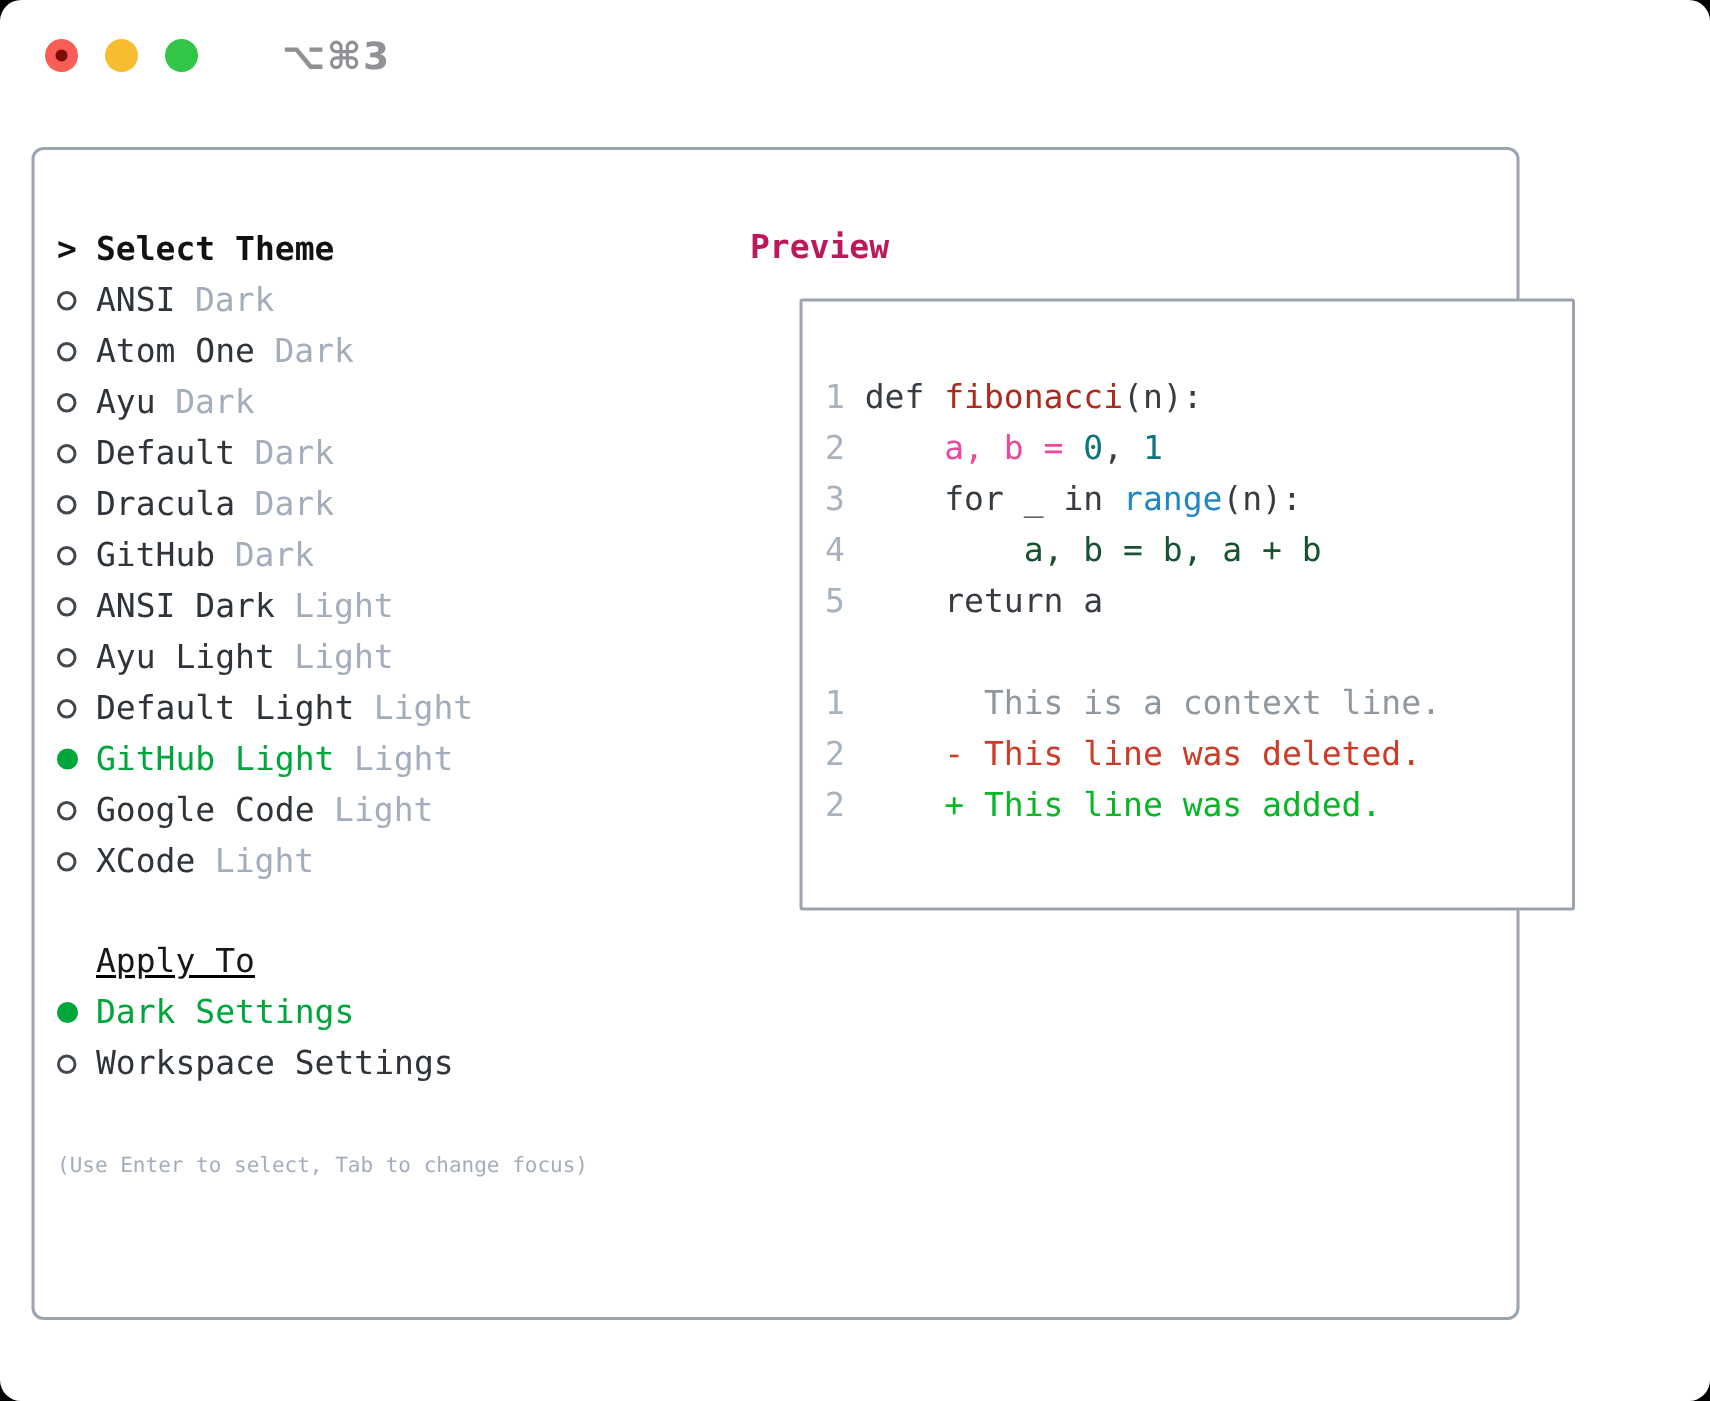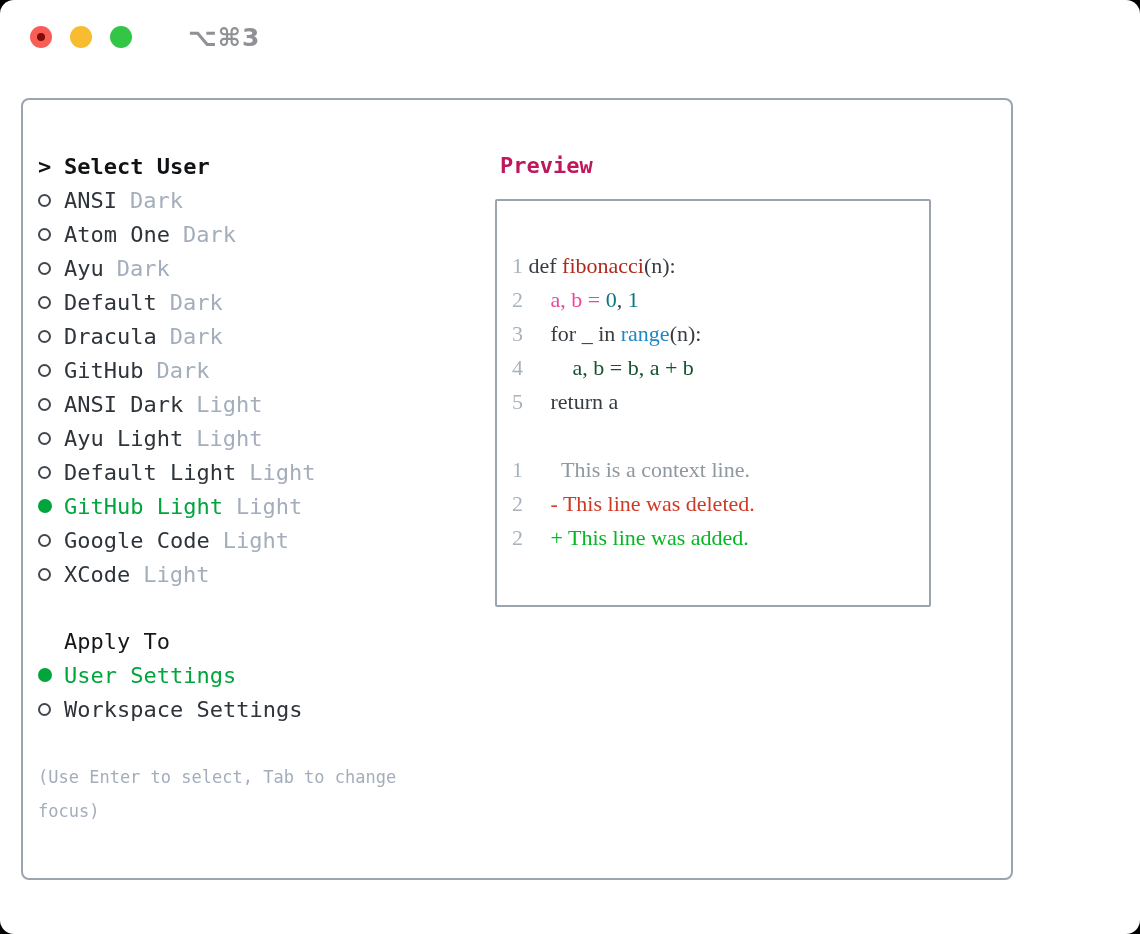--- a/index.html
+++ b/index.html
@@ -18,26 +18,26 @@
   
   .left-col{position:absolute;left:15px;top:49px;width:460px;}
   .row{height:34px;display:flex;align-items:center;font-size:22px;white-space:pre;}
   .bullet-col{width:26px;display:flex;align-items:center;flex:0 0 auto;}
   .radio{width:13px;height:13px;border:2px solid #42484f;border-radius:50%;box-sizing:border-box;}
   .radio.filled{border:none;width:14px;height:14px;}
   .cursor-ch,.section-title{font-weight:bold;color:#101214;}
   .cursor-ch{width:26px;flex:0 0 auto;font-weight:bold;}
   .theme-name{color:#2e343a;}
   .theme-tag{margin-left:13px;}
-  .apply-header{margin-top:33px;}
+  .apply-header{margin-top:33px;text-decoration:underline;}
   .apply-label{color:#15181b;}
-  .hint{margin-top:34px;font-size:17px;line-height:34px;max-width:382px;white-space:normal;}
+  .hint{margin-top:34px;font-size:14px;line-height:34px;max-width:382px;white-space:normal;}
   
   .preview-title{position:absolute;left:477px;top:49px;height:34px;line-height:34px;font-size:22px;font-weight:bold;color:#be185d;}
-  .preview-box{position:absolute;left:472px;top:99px;width:436px;height:408px;border:2px solid #9ca4b0;border-radius:2px;box-sizing:border-box;background:#fff;font-family:Liberation Serif, serif;}
+  .preview-box{position:absolute;left:510px;top:99px;width:517px;height:408px;border:2px solid #9ca4b0;border-radius:2px;box-sizing:border-box;background:#fff;}
   .code{padding:48px 0 0 15px;}
   .code-line{height:34px;line-height:34px;font-size:22px;white-space:pre;}
 </style>
 </head>
 <body>
 
 <div class="window">
   <div class="titlebar">
     <span class="dot dot-red">
         <span class="inner-dot"></span>
@@ -45,21 +45,21 @@
     <span class="dot dot-yellow"></span>
     <span class="dot dot-green"></span>
     <span class="shortcut">⌥⌘3</span>
   </div>
 
   <div class="panel">
 
     <div class="left-col">
       <div class="row">
         <span class="cursor-ch">&gt;</span>
-        <span class="section-title">Select User</span>
+        <span class="section-title">Select Theme</span>
       </div>
 
       <div id="theme-list">
           <div class="row"><span class="bullet-col"><span class="radio"></span></span><span class="theme-name">ANSI</span><span class="theme-tag" style="color: rgb(163, 173, 187);">Dark</span></div>
           <div class="row"><span class="bullet-col"><span class="radio"></span></span><span class="theme-name">Atom One</span><span class="theme-tag" style="color: rgb(163, 173, 187);">Dark</span></div>
           <div class="row"><span class="bullet-col"><span class="radio"></span></span><span class="theme-name">Ayu</span><span class="theme-tag" style="color: rgb(163, 173, 187);">Dark</span></div>
           <div class="row"><span class="bullet-col"><span class="radio"></span></span><span class="theme-name">Default</span><span class="theme-tag" style="color: rgb(163, 173, 187);">Dark</span></div>
           <div class="row"><span class="bullet-col"><span class="radio"></span></span><span class="theme-name">Dracula</span><span class="theme-tag" style="color: rgb(163, 173, 187);">Dark</span></div>
           <div class="row"><span class="bullet-col"><span class="radio"></span></span><span class="theme-name">GitHub</span><span class="theme-tag" style="color: rgb(163, 173, 187);">Dark</span></div>
           <div class="row"><span class="bullet-col"><span class="radio"></span></span><span class="theme-name">ANSI Dark</span><span class="theme-tag" style="color: rgb(163, 173, 187);">Light</span></div>
@@ -69,21 +69,21 @@
           <div class="row"><span class="bullet-col"><span class="radio"></span></span><span class="theme-name">Google Code</span><span class="theme-tag" style="color: rgb(163, 173, 187);">Light</span></div>
           <div class="row"><span class="bullet-col"><span class="radio"></span></span><span class="theme-name">XCode</span><span class="theme-tag" style="color: rgb(163, 173, 187);">Light</span></div>
         </div>
 
       <div class="row apply-header">
         <span class="bullet-col"></span>
         <span class="apply-label">Apply To</span>
       </div>
 
       <div id="apply-list">
-          <div class="row"><span class="bullet-col"><span class="radio filled" style="background: rgb(0, 165, 60);"></span></span><span class="theme-name" style="color: rgb(0, 165, 60);">User Settings</span></div>
+          <div class="row"><span class="bullet-col"><span class="radio filled" style="background: rgb(0, 165, 60);"></span></span><span class="theme-name" style="color: rgb(0, 165, 60);">Dark Settings</span></div>
           <div class="row"><span class="bullet-col"><span class="radio"></span></span><span class="theme-name">Workspace Settings</span></div>
         </div>
 
       <div class="hint" style="color: rgb(163, 173, 187);">(Use Enter to select, Tab to change focus)</div>
     </div>
 
     <div class="preview-title">Preview</div>
     <div class="preview-box">
       <div class="code" id="code">
           <div class="code-line"><span style="color: rgb(168, 178, 188);">1 </span><span style="color: rgb(54, 60, 66);">def </span><span style="color: rgb(173, 42, 28);">fibonacci</span><span style="color: rgb(54, 60, 66);">(n):</span></div>

